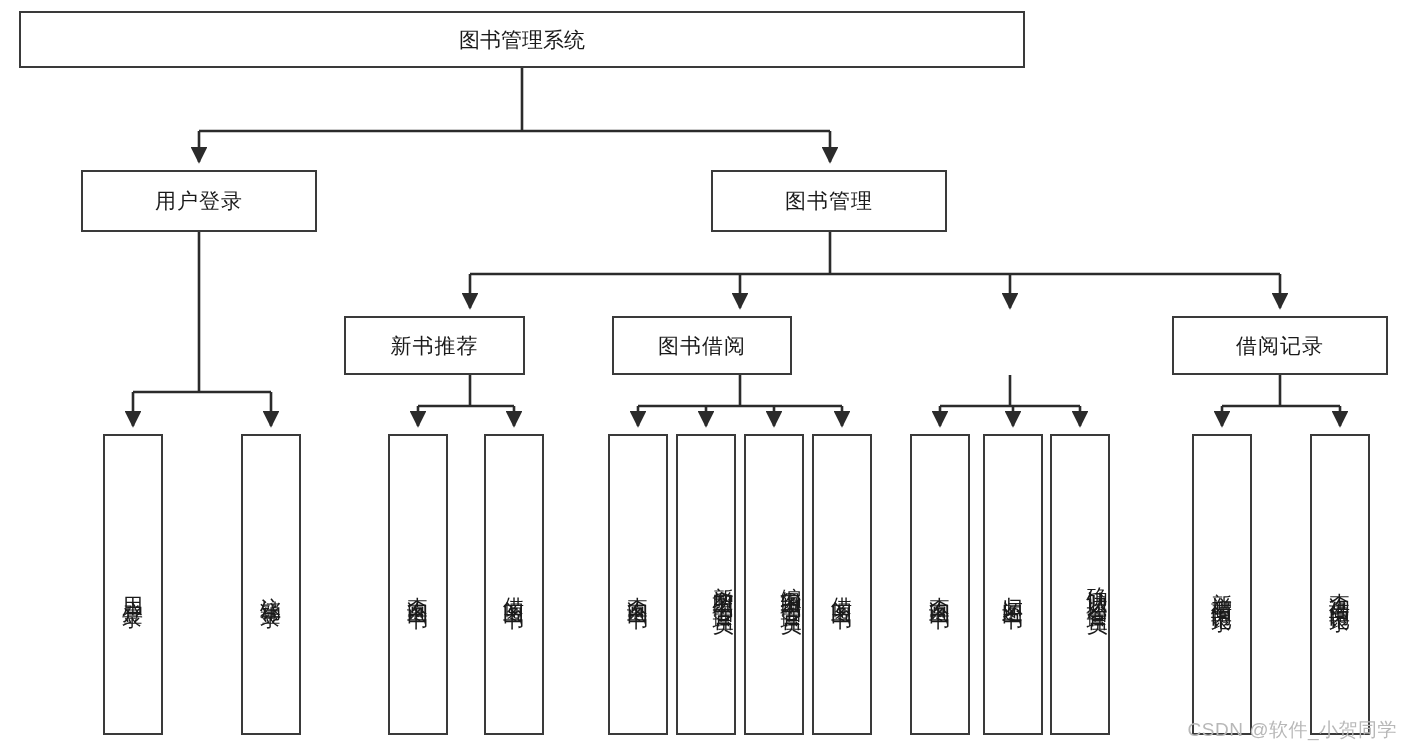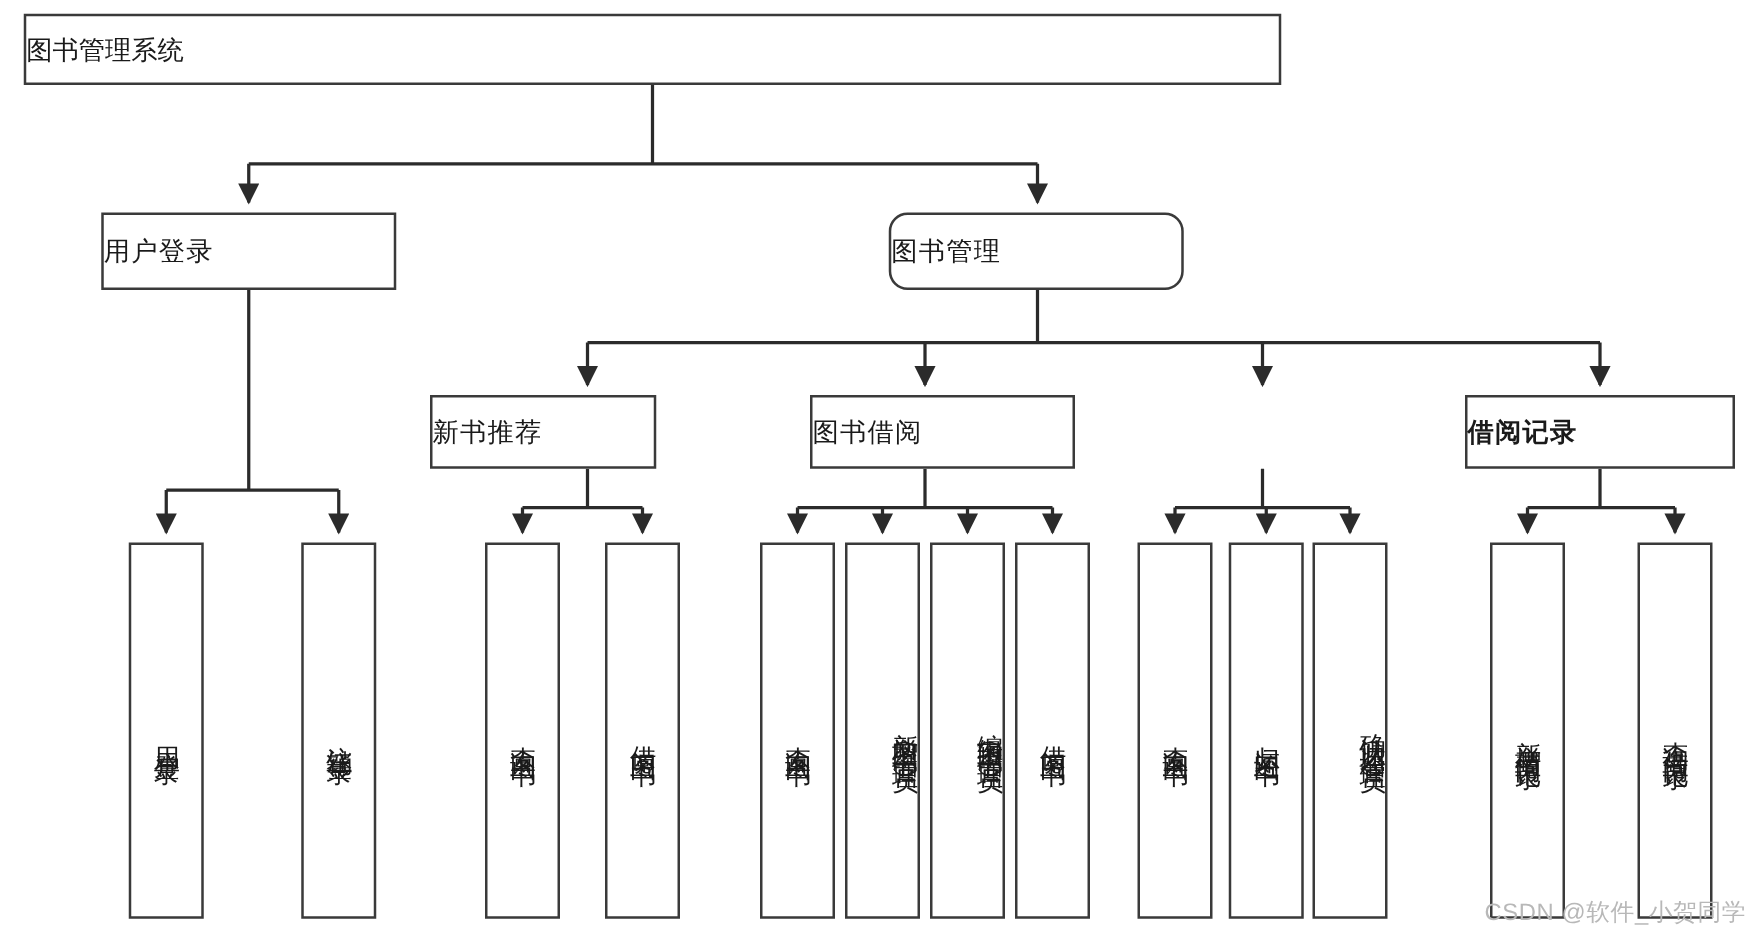--- a/index.html
+++ b/index.html
@@ -10,20 +10,21 @@
   #diagram-root{position:absolute;left:0;top:0;width:1405px;height:747px;}
   svg#connectors{position:absolute;left:0;top:0;width:1405px;height:747px;pointer-events:none;}
 
   .node{
     position:absolute;
     box-sizing:border-box;
     background:#ffffff;
     border:2.5px solid #3a3a3a;
     display:flex;
     align-items:center;
+    justify-content:center;
     color:#1a1a1a;
     z-index:2;
   }
   .node.horiz{font-size:21px;letter-spacing:1px;}
   .node.root{font-size:21px;}
   .node.leaf{
     writing-mode:vertical-rl;
     text-orientation:upright;
     align-items:flex-start;
     justify-content:center;
@@ -102,31 +103,31 @@
     </g>
   </svg>
 
   <div class="node root" style="left:19px;top:11px;width:1006px;height:57px;">
     <span>图书管理系统</span>
   </div>
 
   <div class="node horiz" style="left:81px;top:170px;width:236px;height:62px;">
     <span>用户登录</span>
   </div>
-  <div class="node horiz" style="left:711px;top:170px;width:236px;height:62px;border-radius:15px;">
+  <div class="node horiz" style="left:711px;top:170px;width:236px;height:62px;">
     <span>图书管理</span>
   </div>
 
   <div class="node horiz" style="left:344px;top:316px;width:181px;height:59px;">
     <span>新书推荐</span>
   </div>
-  <div class="node horiz" style="left:648px;top:316px;width:212px;height:59px;">
+  <div class="node horiz" style="left:612px;top:316px;width:180px;height:59px;">
     <span>图书借阅</span>
   </div>
-  <div class="node horiz" style="left:1172px;top:316px;width:216px;height:59px;font-weight:bold;">
+  <div class="node horiz" style="left:1172px;top:316px;width:216px;height:59px;">
     <span>借阅记录</span>
   </div>
 
   <div class="node leaf" style="left:103px;top:434px;width:60px;height:301px;align-items:center;">
     <span>用户登录</span>
   </div>
   <div class="node leaf" style="left:241px;top:434px;width:60px;height:301px;align-items:center;">
     <span>注销登录</span>
   </div>
 

